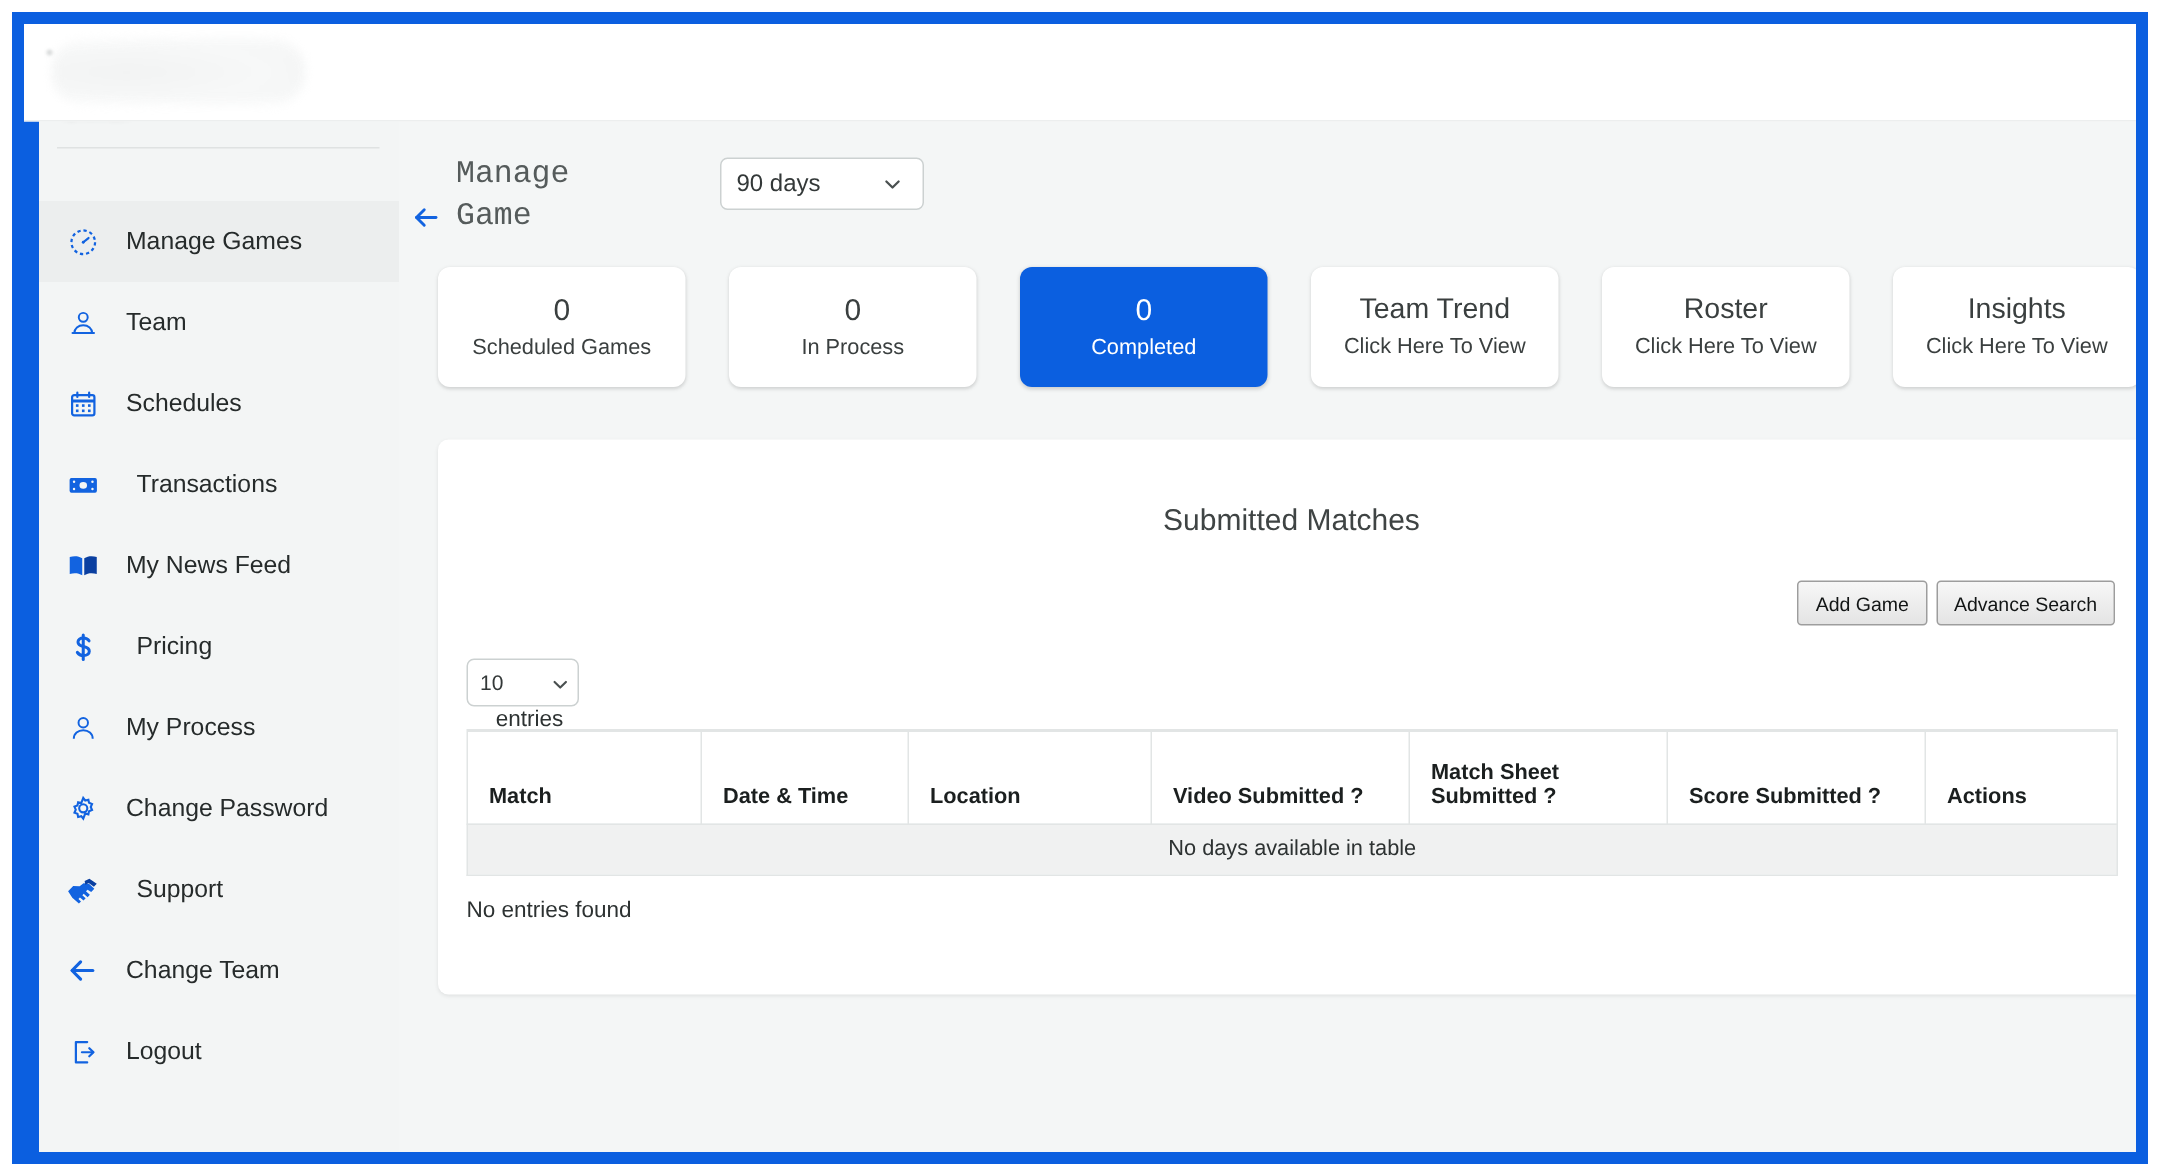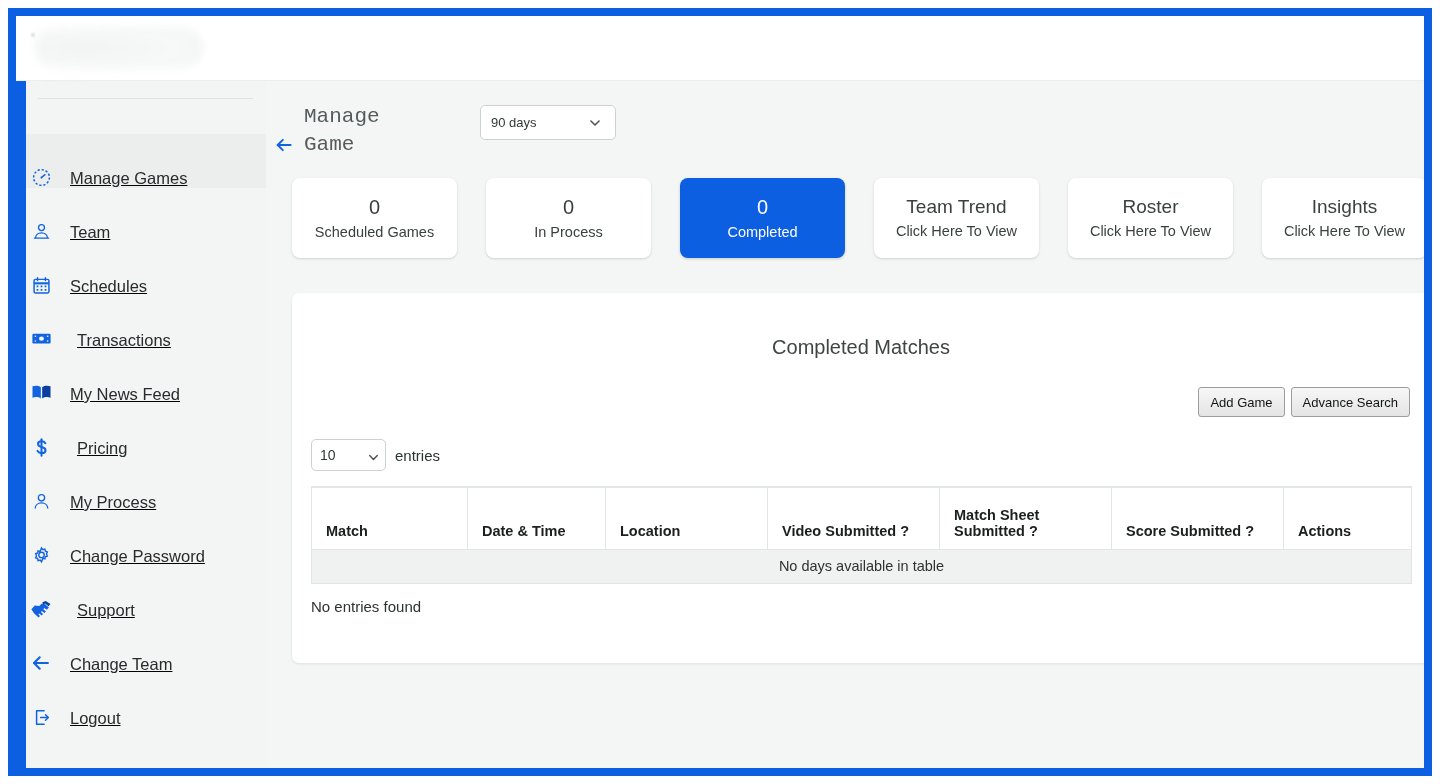--- a/index.html
+++ b/index.html
@@ -103,24 +103,24 @@
   }
 
   .nav {
     position: absolute;
     left: 0; top: 118px;
     width: 240px;
   }
   .nav-item {
     position: relative;
     display: flex;
-    align-items: flex-end;
+    align-items: center;
     height: 54px;
+    padding-left: 14px;
     cursor: pointer;
-    text-decoration: underline;
   }
   .nav-item.active {
     background: #eceeee;
   }
   .nav-item.active::before {
     content: "";
     position: absolute;
     left: -10px; top: 0;
     width: 10px; height: 100%;
     background: #0b5fe0;
@@ -172,21 +172,21 @@
     width: 100px;
     font-weight: 400;
   }
 
   .range-select {
     position: absolute;
     left: 214px; top: 24px;
     width: 136px;
     height: 35px;
     padding: 0 10px;
-    font-size: 13px;
+    font-size: 16px;
     font-family: "Liberation Sans", sans-serif;
     color: #333838;
     background: #ffffff;
     border: 1px solid #ccd1d1;
     border-radius: 5px;
     -webkit-appearance: none;
     appearance: none;
     cursor: pointer;
   }
   .range-chev {
@@ -268,20 +268,21 @@
     border: 1px solid #9d9d9d;
     border-radius: 3px;
     cursor: pointer;
   }
 
   .len-wrap {
     position: absolute;
     left: 19px; top: 146px;
     display: flex;
     align-items: center;
+    flex-direction: column;
   }
   .len-select {
     width: 75px;
     height: 32px;
     padding: 0 8px;
     font-size: 14px;
     font-family: "Liberation Sans", sans-serif;
     color: #333838;
     background: #ffffff;
     border: 1px solid #ccd1d1;
@@ -554,21 +555,21 @@
           <div class="card-sub">Click Here To View</div>
         </div>
         <div class="card wide">
           <div class="card-top">Insights</div>
           <div class="card-sub">Click Here To View</div>
         </div>
       </div>
 
       <div class="panel">
 
-        <div class="panel-title">Completed Matches</div>
+        <div class="panel-title">Submitted Matches</div>
 
         <div class="btn-row">
           <button class="btn">Add Game</button>
           <button class="btn">Advance Search</button>
         </div>
 
         <div class="len-wrap">
           <select class="len-select"><option value="10">10</option><option value="25">25</option><option value="50">50</option><option value="100">100</option></select>
           <span class="len-chev">
             <svg width="13" height="13" viewBox="0 0 24 24" fill="none" stroke="currentColor" stroke-width="2.6" stroke-linecap="round" stroke-linejoin="round">

